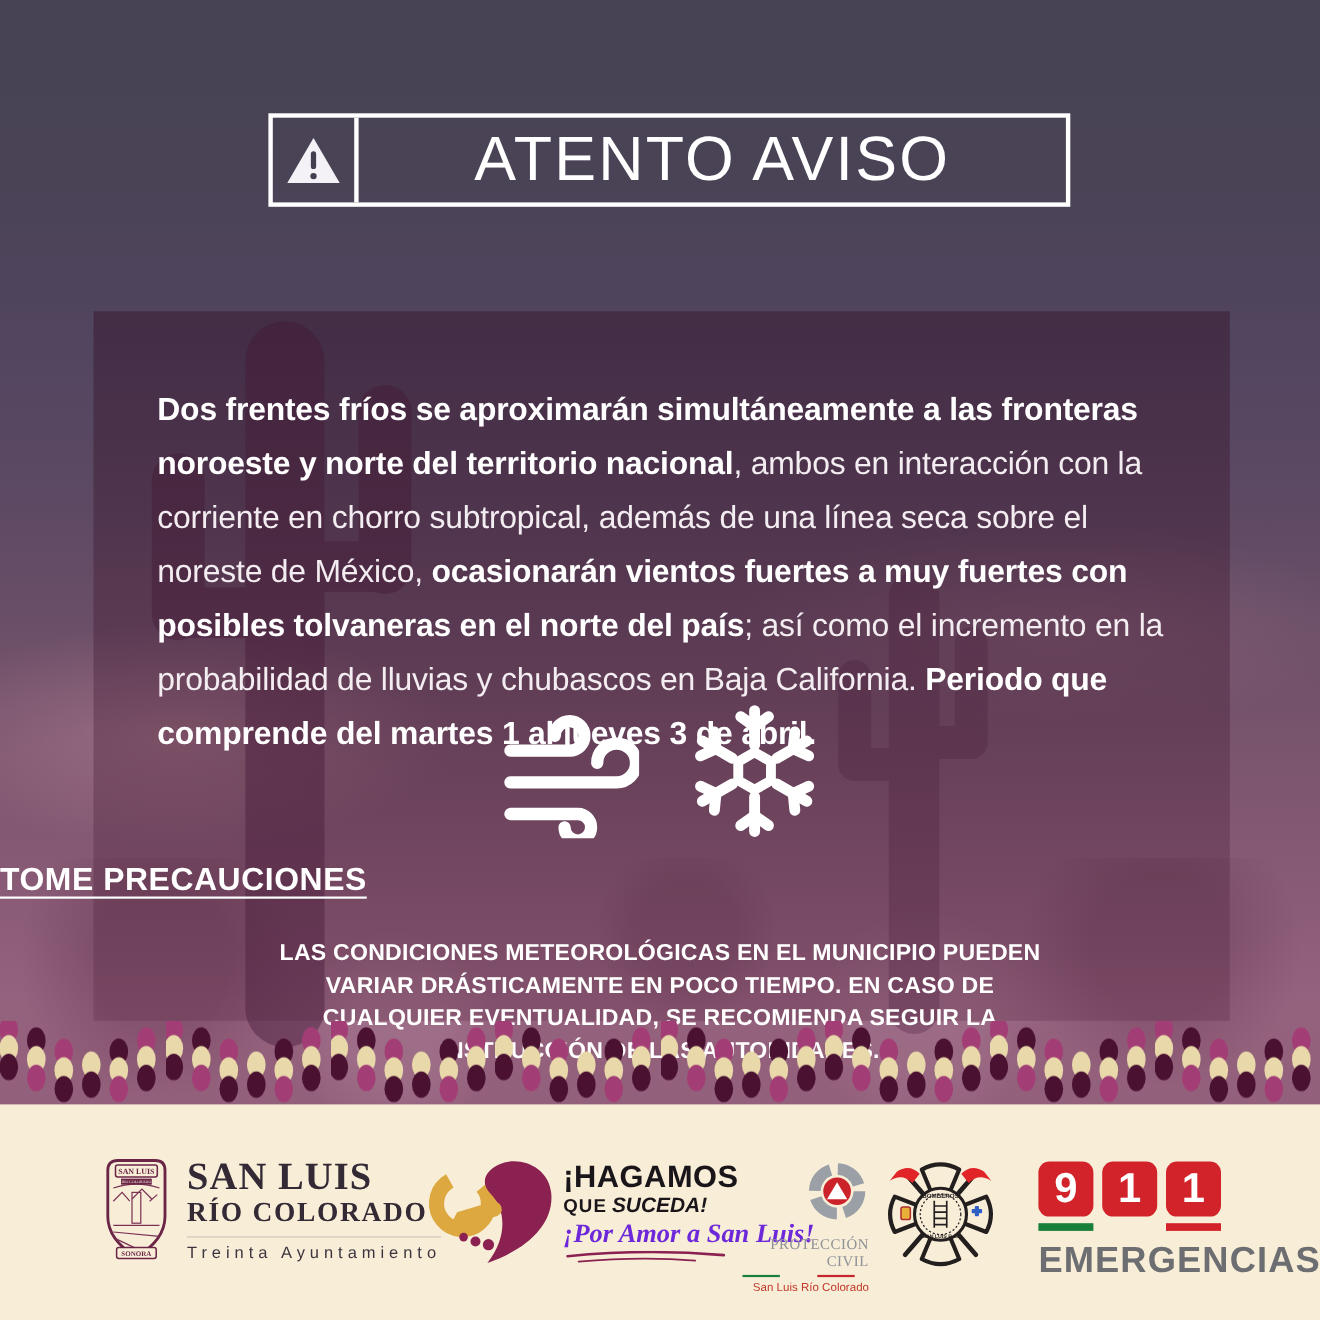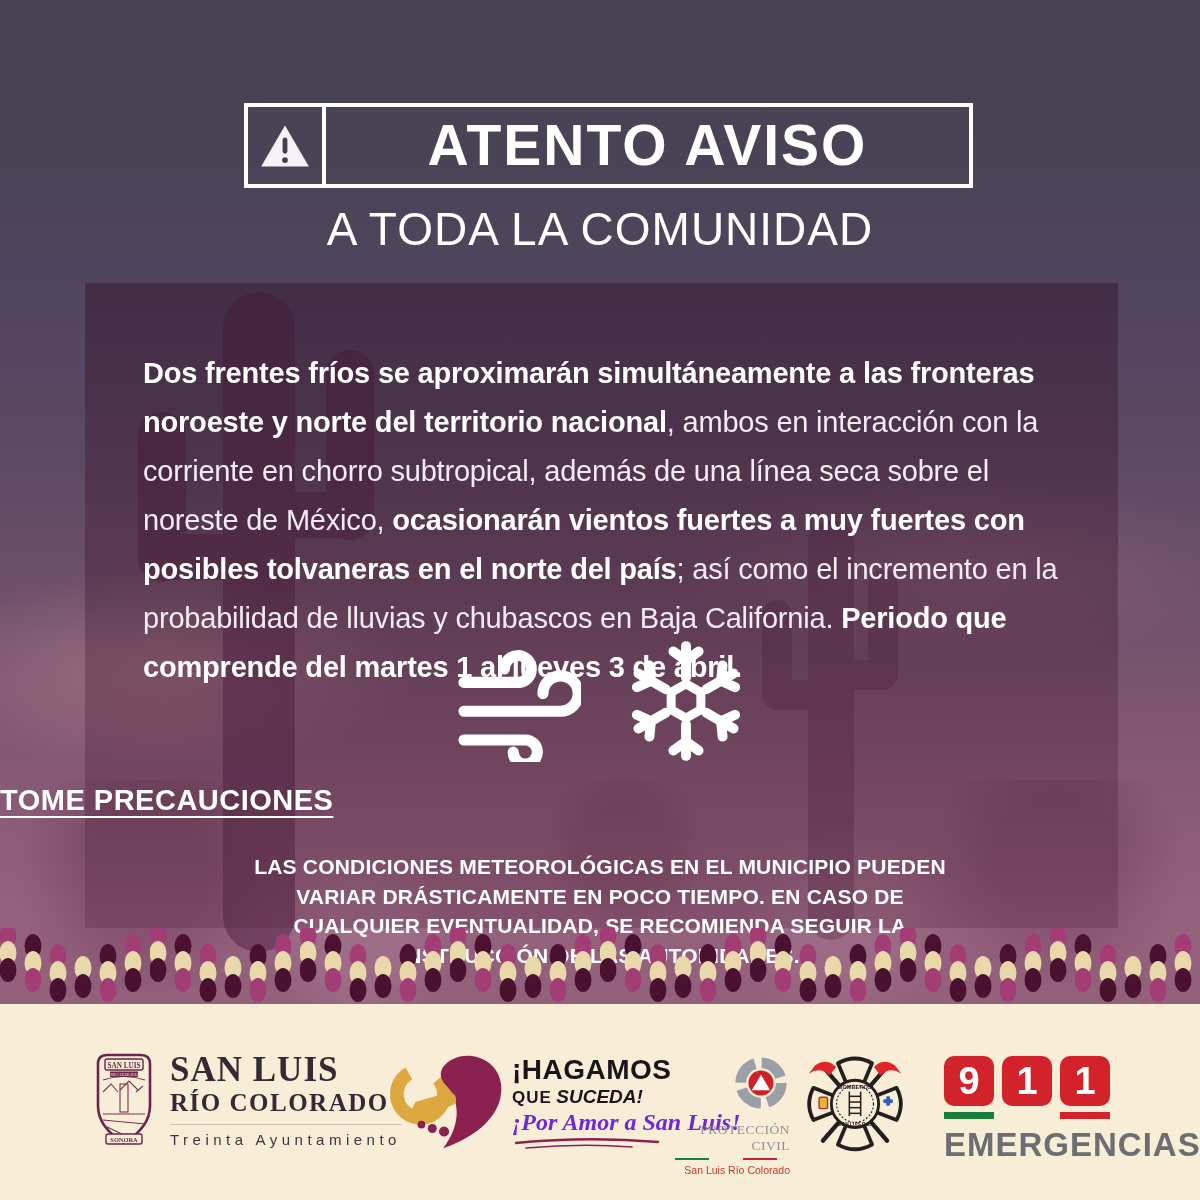--- a/index.html
+++ b/index.html
@@ -22,21 +22,21 @@
   .cactus.small{left:756px;top:520px;opacity:.32;}
 
   .panel{position:absolute;left:85px;top:283px;width:1033px;height:645px;
     background:linear-gradient(180deg,rgba(50,16,38,.44),rgba(80,32,58,.26));}
 
   
   .alert-box{position:absolute;left:244px;top:103px;width:729px;height:85px;
     border:4px solid #ffffff;box-sizing:border-box;display:flex;align-items:stretch;}
   .alert-icon-cell{width:74px;border-right:4px solid #ffffff;display:flex;align-items:center;justify-content:center;}
   .alert-title-cell{flex:1;display:flex;align-items:center;justify-content:center;}
-  .alert-title{color:#fff;font-size:57px;font-weight:700;letter-spacing:2px;line-height:1;}
+  .alert-title{color:#fff;font-size:57px;font-weight:400;letter-spacing:2px;line-height:1;}
   .subtitle{position:absolute;left:0;top:202px;width:1200px;text-align:center;color:#fff;
     font-size:46px;font-weight:300;letter-spacing:1px;}
 
   
   .body-text{position:absolute;left:143px;top:320px;width:925px;color:#f3edf1;
     font-size:29px;line-height:49px;letter-spacing:-.2px;}
   .body-text .b{font-weight:700;color:#ffffff;}
 
   .icons-row{position:absolute;left:0;top:638px;width:1200px;display:flex;justify-content:center;align-items:center;gap:42px;}
 
@@ -118,21 +118,20 @@
       <svg width="52" height="46" viewBox="0 0 60 54">
         <path d="M30 3 L58 51 H2 Z" fill="#f4f2f6"></path>
         <rect x="27.2" y="17" width="5.6" height="19" rx="2.8" fill="#453e50"></rect>
         <circle cx="30" cy="43.5" r="3.4" fill="#453e50"></circle>
       </svg>
     </div>
     <div class="alert-title-cell">
       <span class="alert-title">ATENTO AVISO</span>
     </div>
   </div>
-  <div class="subtitle">A TODA LA COMUNIDAD</div>
 
   <p class="body-text"><span class="b">Dos frentes fríos se aproximarán simultáneamente a las fronteras noroeste y norte del territorio nacional</span><span>, ambos en interacción con la corriente en chorro subtropical, además de una línea seca sobre el noreste de México, </span><span class="b">ocasionarán vientos fuertes a muy fuertes con posibles tolvaneras en el norte del país</span><span>; así como el incremento en la probabilidad de lluvias y chubascos en Baja California. </span><span class="b">Periodo que comprende del martes 1 al jueves 3 de abril.</span></p>
 
   <div class="icons-row">
     <svg width="130" height="122" viewBox="0 0 140 130" fill="none" stroke="#ffffff" stroke-width="12" stroke-linecap="round">
       <path d="M14 45 h58 a14.5 14.5 0 1 0 -14.5 -14.5"></path>
       <path d="M14 76 h104 a19 19 0 1 0 -19 -19"></path>
       <path d="M14 107 h66 a13 13 0 1 1 -13 13"></path>
     </svg>
     <svg width="126" height="126" viewBox="-70 -70 140 140" fill="none" stroke="#ffffff" stroke-linecap="round">

